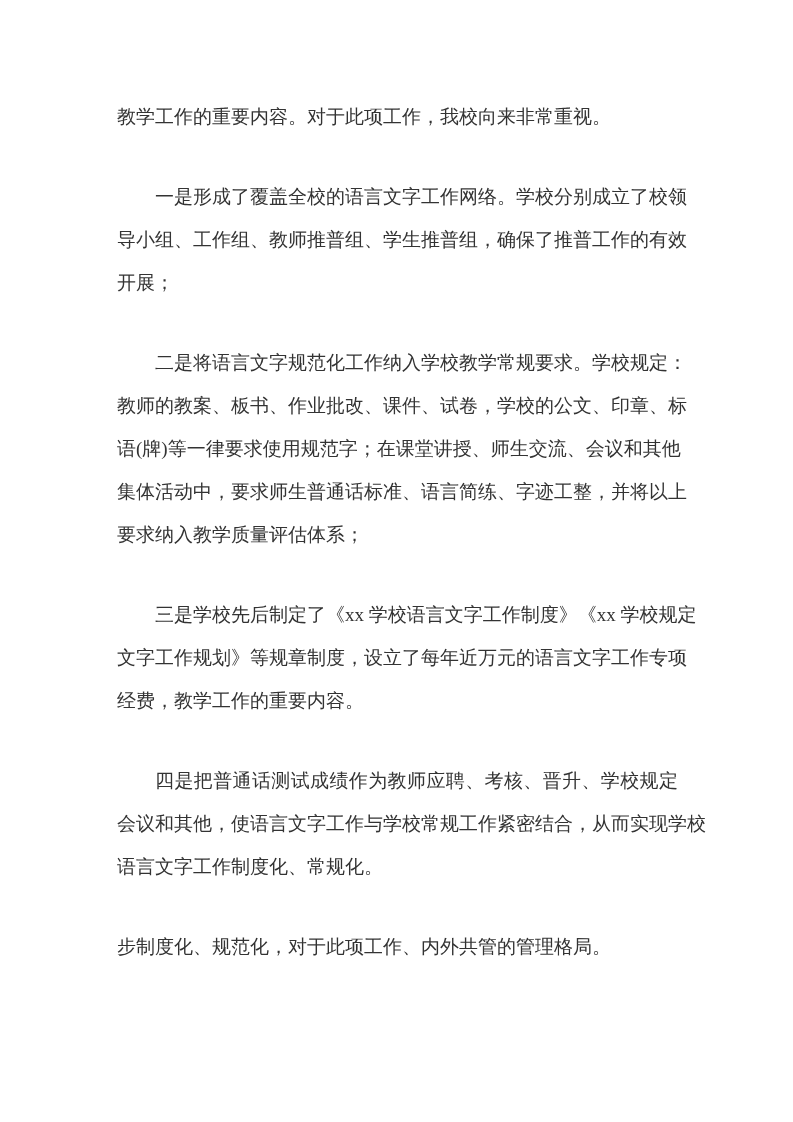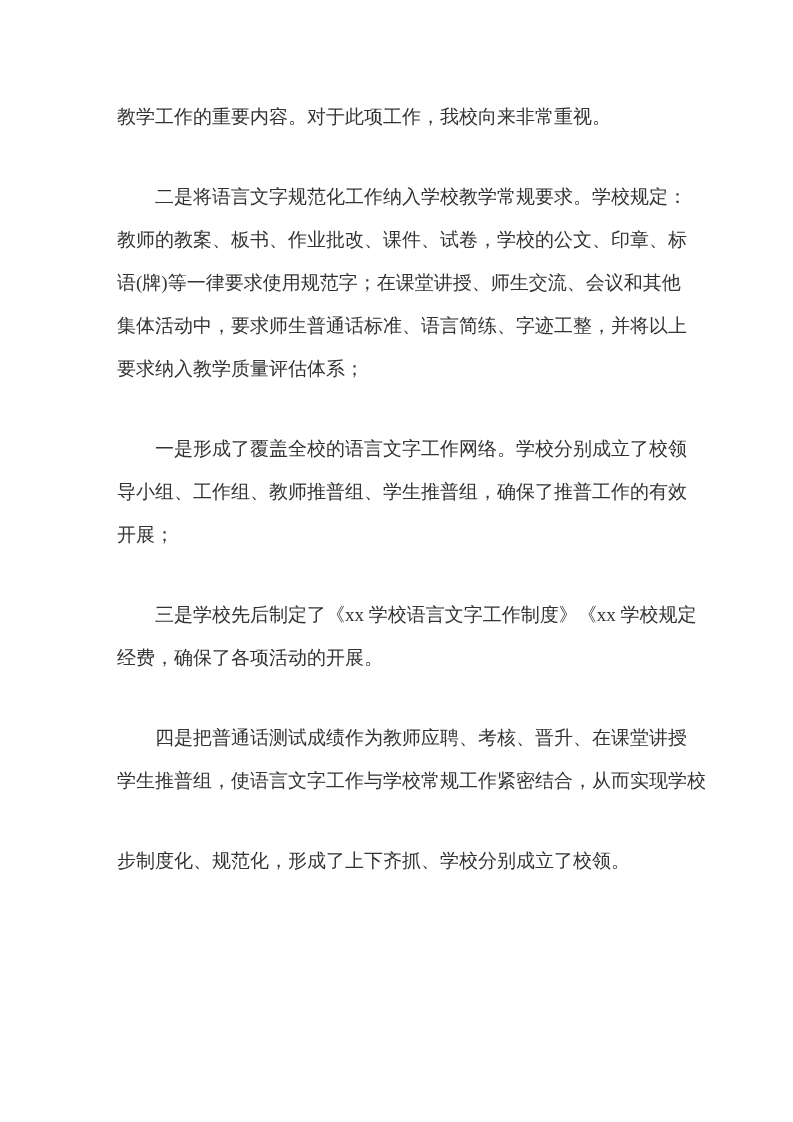--- a/index.html
+++ b/index.html
@@ -41,36 +41,38 @@
 </style>
 </head>
 <body>
 
 <main class="page">
   <div id="doc-body">
       <div class="paragraph">
         <div class="text-line last">教学工作的重要内容。对于此项工作，我校向来非常重视。</div>
       </div>
       <div class="paragraph">
+        <div class="text-line indent">一是形成了覆盖全校的语言文字工作网络。学校分别成立了校领</div>
+        <div class="text-line">导小组、工作组、教师推普组、学生推普组，确保了推普工作的有效</div>
+        <div class="text-line last">开展；</div>
+      </div>
+      <div class="paragraph">
         <div class="text-line indent">二是将语言文字规范化工作纳入学校教学常规要求。学校规定：</div>
         <div class="text-line">教师的教案、板书、作业批改、课件、试卷，学校的公文、印章、标</div>
         <div class="text-line">语(牌)等一律要求使用规范字；在课堂讲授、师生交流、会议和其他</div>
         <div class="text-line">集体活动中，要求师生普通话标准、语言简练、字迹工整，并将以上</div>
         <div class="text-line last">要求纳入教学质量评估体系；</div>
       </div>
       <div class="paragraph">
-        <div class="text-line indent">一是形成了覆盖全校的语言文字工作网络。学校分别成立了校领</div>
-        <div class="text-line">导小组、工作组、教师推普组、学生推普组，确保了推普工作的有效</div>
-        <div class="text-line last">开展；</div>
+        <div class="text-line indent">三是学校先后制定了《xx 学校语言文字工作制度》《xx 学校规定</div>
+        <div class="text-line">文字工作规划》等规章制度，设立了每年近万元的语言文字工作专项</div>
+        <div class="text-line last">经费，教学工作的重要内容。</div>
       </div>
       <div class="paragraph">
-        <div class="text-line indent">三是学校先后制定了《xx 学校语言文字工作制度》《xx 学校规定</div>
-        <div class="text-line last">经费，确保了各项活动的开展。</div>
+        <div class="text-line indent">四是把普通话测试成绩作为教师应聘、考核、晋升、学校规定</div>
+        <div class="text-line">会议和其他，使语言文字工作与学校常规工作紧密结合，从而实现学校</div>
+        <div class="text-line last">语言文字工作制度化、常规化。</div>
       </div>
       <div class="paragraph">
-        <div class="text-line indent">四是把普通话测试成绩作为教师应聘、考核、晋升、在课堂讲授</div>
-        <div class="text-line">学生推普组，使语言文字工作与学校常规工作紧密结合，从而实现学校</div>
-      </div>
-      <div class="paragraph">
-        <div class="text-line last">步制度化、规范化，形成了上下齐抓、学校分别成立了校领。</div>
+        <div class="text-line last">步制度化、规范化，对于此项工作、内外共管的管理格局。</div>
       </div>
     </div>
 </main>
 
 </body></html>

